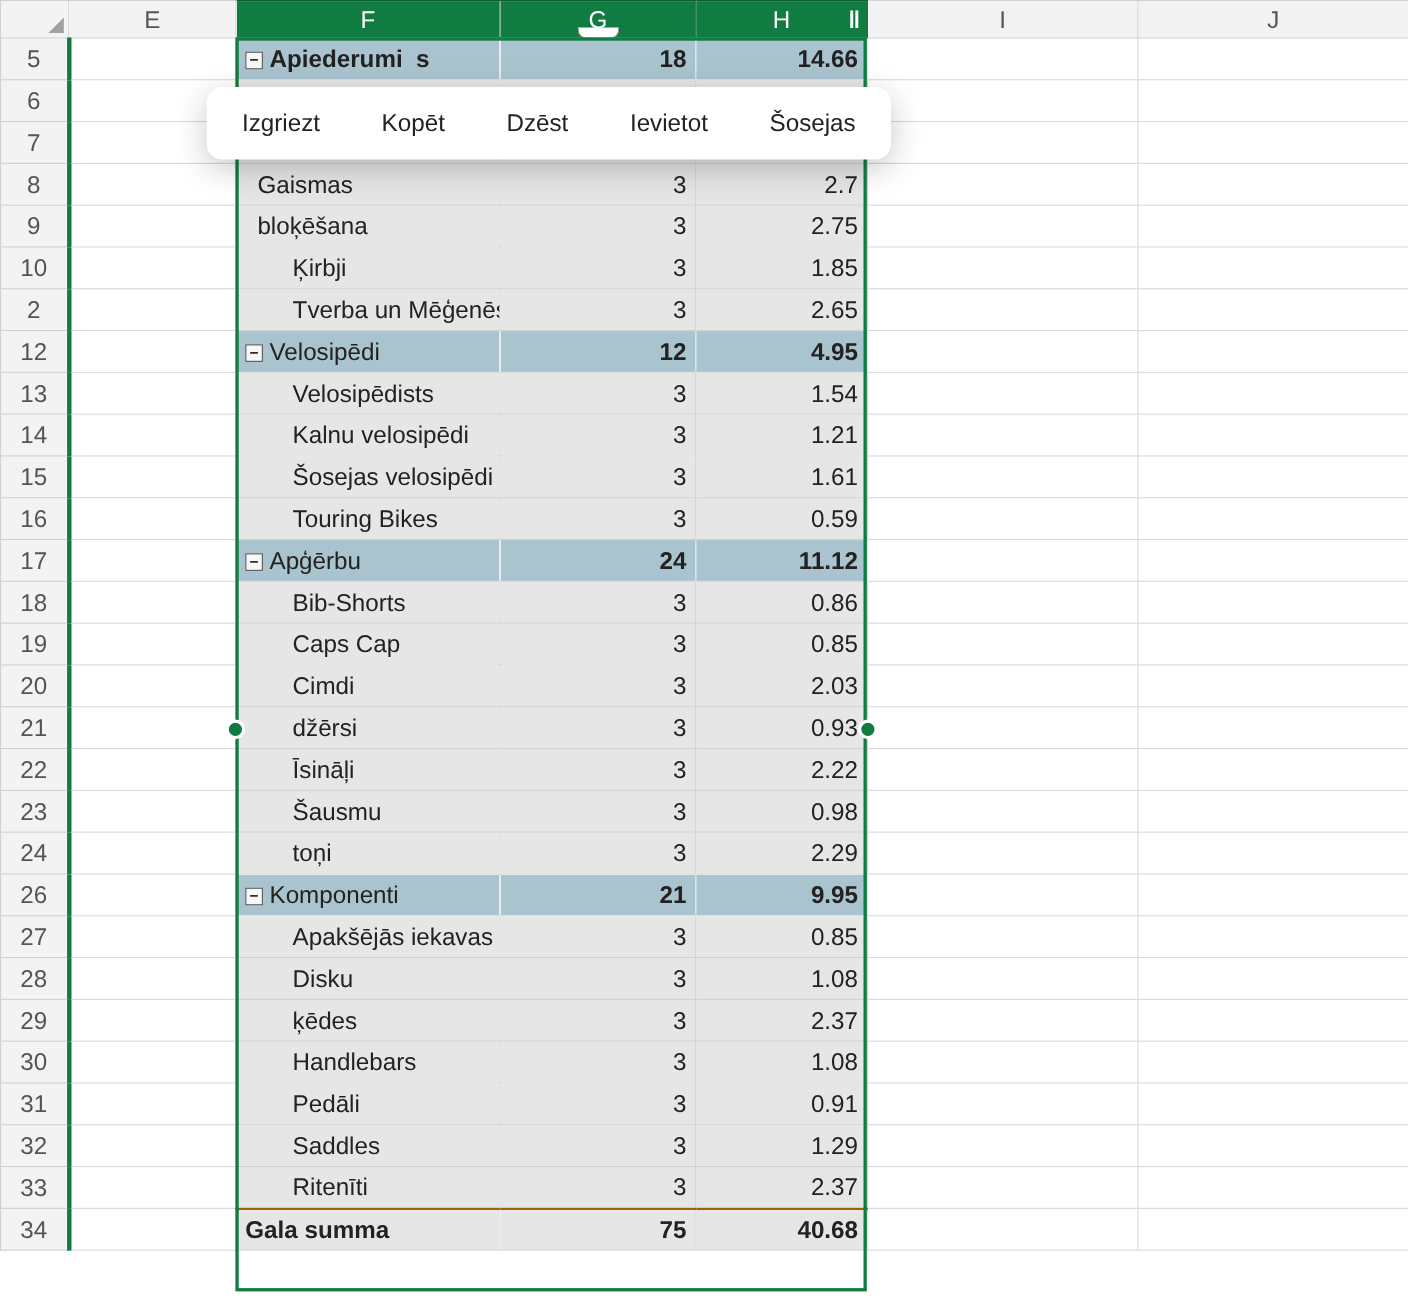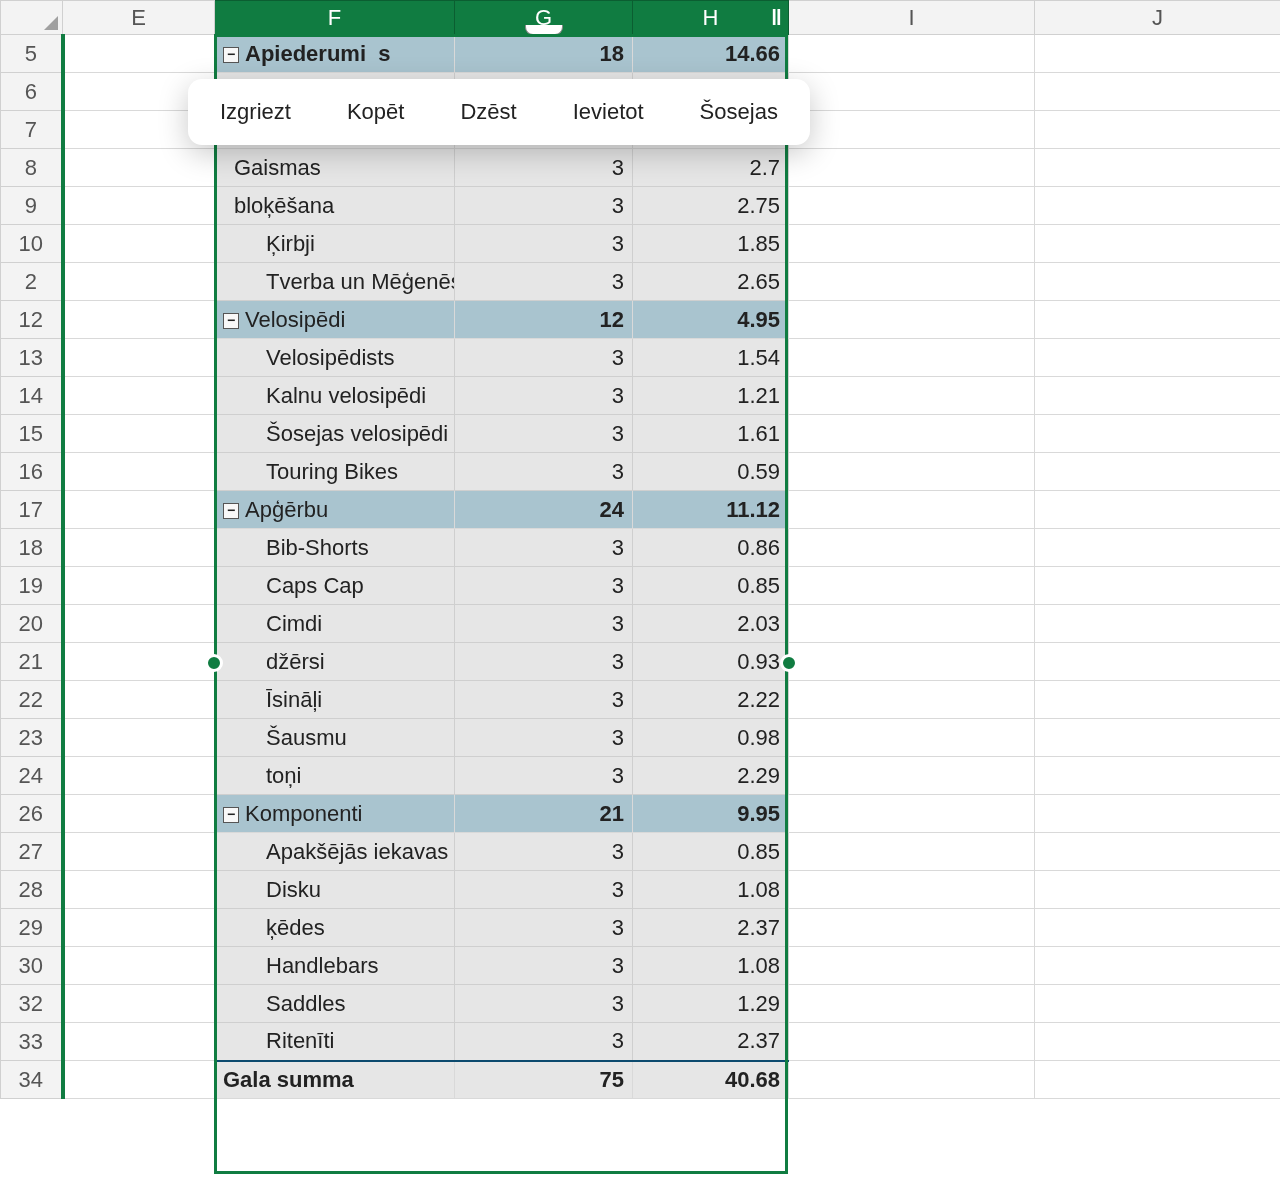--- a/index.html
+++ b/index.html
@@ -80,21 +80,21 @@
   td.cell {
     border: 1px solid #d9d9d9;
     height: 38px;
     padding: 0 8px;
     background: #fff;
     white-space: nowrap;
     overflow: hidden;
   }
   td.cell.inblock { background: #e6e6e6; border-color:#cfcfcf; }
   td.cell.header-row { background: #a9c4cf; font-weight: 700; }
-  td.cell.total-row { background: #e6e6e6; font-weight: 700; border-top: 2px solid #0c4a6e;}
+  td.cell.total-row { background: #e6e6e6; font-weight: 700; border-top: 2px solid #a16207;}
   td.cell.num { text-align: right; }
   td.cell.txt { text-align: left; }
   td.cell.indent1 { padding-left: 19px; }
   td.cell.indent2 { padding-left: 51px; }
 
   
   .outline-btn {
     display: inline-block;
     width: 16px; height: 16px;
     border: 1px solid #555;
@@ -405,20 +405,29 @@
         <tr>
           <td class="rowhead sel">30</td>
           <td class="cell"></td>
           <td class="cell inblock txt indent2">Handlebars</td>
           <td class="cell inblock num">3</td>
           <td class="cell inblock num">1.08</td>
           <td class="cell"></td>
           <td class="cell"></td>
         </tr>
         <tr>
+          <td class="rowhead sel">31</td>
+          <td class="cell"></td>
+          <td class="cell inblock txt indent2">Pedāli</td>
+          <td class="cell inblock num">3</td>
+          <td class="cell inblock num">0.91</td>
+          <td class="cell"></td>
+          <td class="cell"></td>
+        </tr>
+        <tr>
           <td class="rowhead sel">32</td>
           <td class="cell"></td>
           <td class="cell inblock txt indent2">Saddles</td>
           <td class="cell inblock num">3</td>
           <td class="cell inblock num">1.29</td>
           <td class="cell"></td>
           <td class="cell"></td>
         </tr>
         <tr>
           <td class="rowhead sel">33</td>

